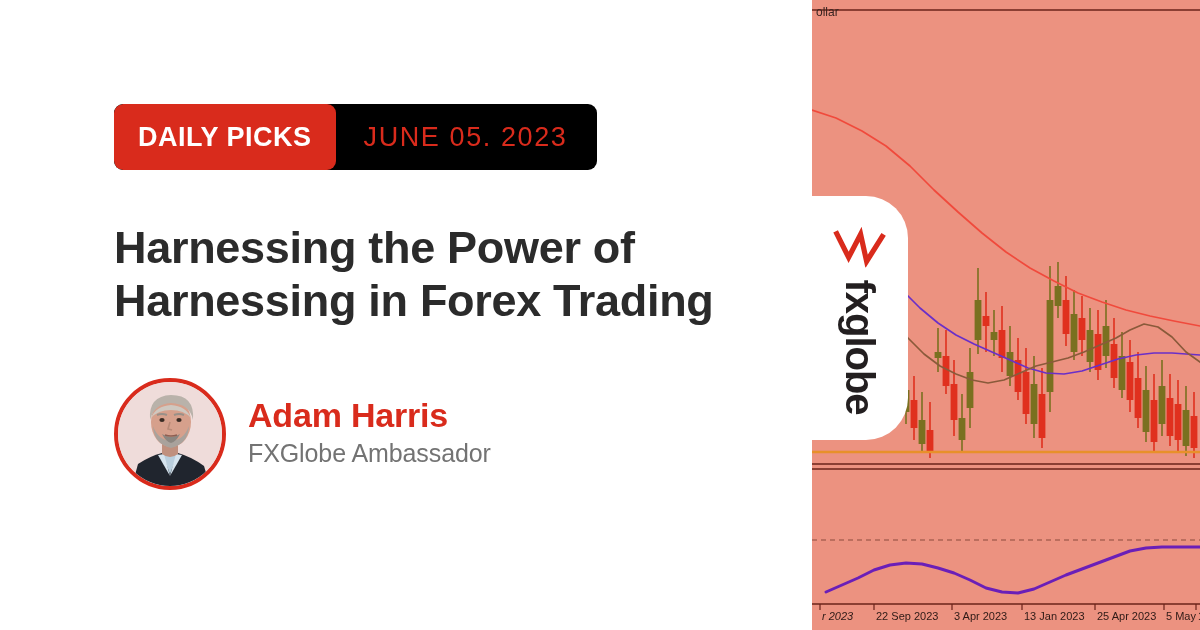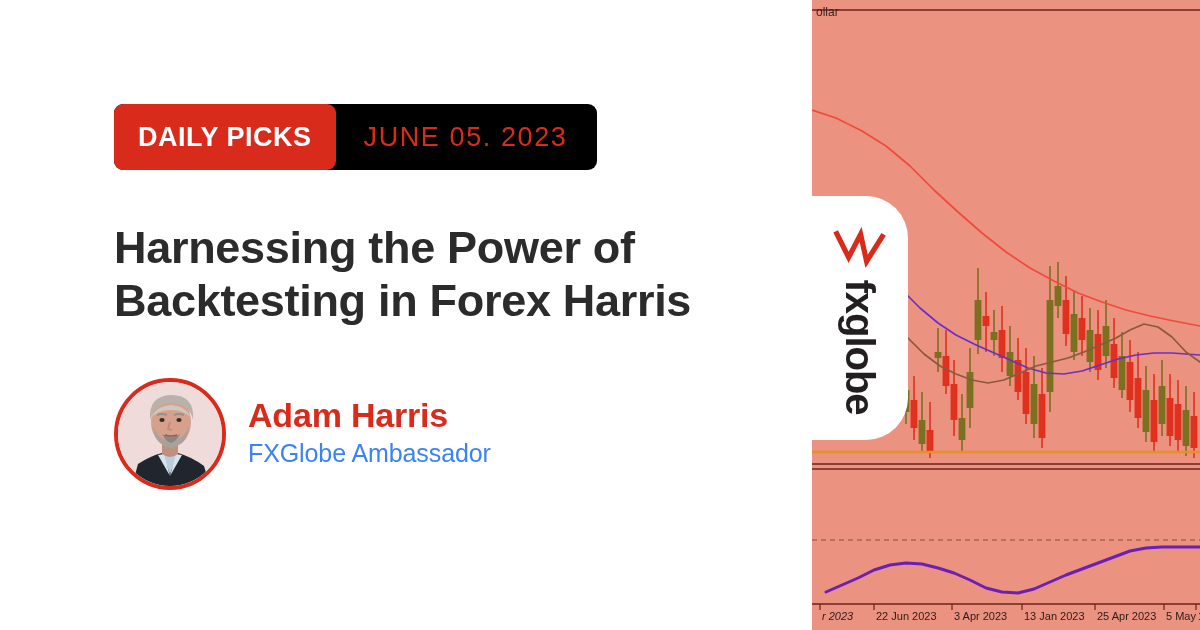--- a/index.html
+++ b/index.html
@@ -79,21 +79,21 @@
 
   .author-text { margin-left:22px; }
   .author-name {
     color:#D92B1C;
     font-size:34px;
     font-weight:bold;
     line-height:1.15;
     letter-spacing:-0.2px;
   }
   .author-role {
-    color:#3b82f6;
+    color:#737373;
     font-size:25px;
     font-weight:normal;
     line-height:1.5;
     letter-spacing:-0.1px;
     text-align:center;
   }
 
   
   .chart-panel {
     position:absolute;
@@ -157,21 +157,21 @@
 </head>
 <body>
 
 <div class="left-panel">
 
   <div class="badge">
     <div class="badge-tag">DAILY PICKS</div>
     <div class="badge-date">JUNE 05. 2023</div>
   </div>
 
-  <div class="headline">Harnessing the Power of Backtesting in Forex Harris</div>
+  <div class="headline">Harnessing the Power of Harnessing in Forex Trading</div>
 
   <div class="author-row">
     <div class="avatar">
       <svg viewBox="0 0 104 104">
         <rect x="0" y="0" width="104" height="104" fill="#EFDCDA"></rect>
 
         <path d="M14 104 L20 82 Q32 74 44 71 L60 71 Q74 75 86 84 L92 104 Z" fill="#20252E"></path>
 
         <path d="M44 71 L52 92 L60 71 L56 69 L48 69 Z" fill="#B9CEDD"></path>
         <path d="M40 73 L52 94 L46 72 Z" fill="#D6E4EE"></path>
@@ -316,21 +316,21 @@
       <line x1="62" y1="604" x2="62" y2="610" stroke="#6B231A" stroke-width="1.2"></line>
       <line x1="140" y1="604" x2="140" y2="610" stroke="#6B231A" stroke-width="1.2"></line>
       <line x1="210" y1="604" x2="210" y2="610" stroke="#6B231A" stroke-width="1.2"></line>
       <line x1="283" y1="604" x2="283" y2="610" stroke="#6B231A" stroke-width="1.2"></line>
       <line x1="352" y1="604" x2="352" y2="610" stroke="#6B231A" stroke-width="1.2"></line>
       <line x1="384" y1="604" x2="384" y2="610" stroke="#6B231A" stroke-width="1.2"></line>
     </svg>
   <div class="chart-title">ollar</div>
   <div class="xaxis-labels" id="xaxis-labels">
       <div class="xtick" style="left: 10px; font-style: italic;">r 2023</div>
-      <div class="xtick" style="left: 64px;">22 Jun 2023</div>
+      <div class="xtick" style="left: 64px;">22 Sep 2023</div>
       <div class="xtick" style="left: 142px;">3 Apr 2023</div>
       <div class="xtick" style="left: 212px;">13 Jan 2023</div>
       <div class="xtick" style="left: 285px;">25 Apr 2023</div>
       <div class="xtick" style="left: 354px;">5 May 2023</div>
       <div class="xtick" style="left: 386px;">1</div>
     </div>
 </div>
 
 <div class="logo-card">
   <div class="logo-inner">

